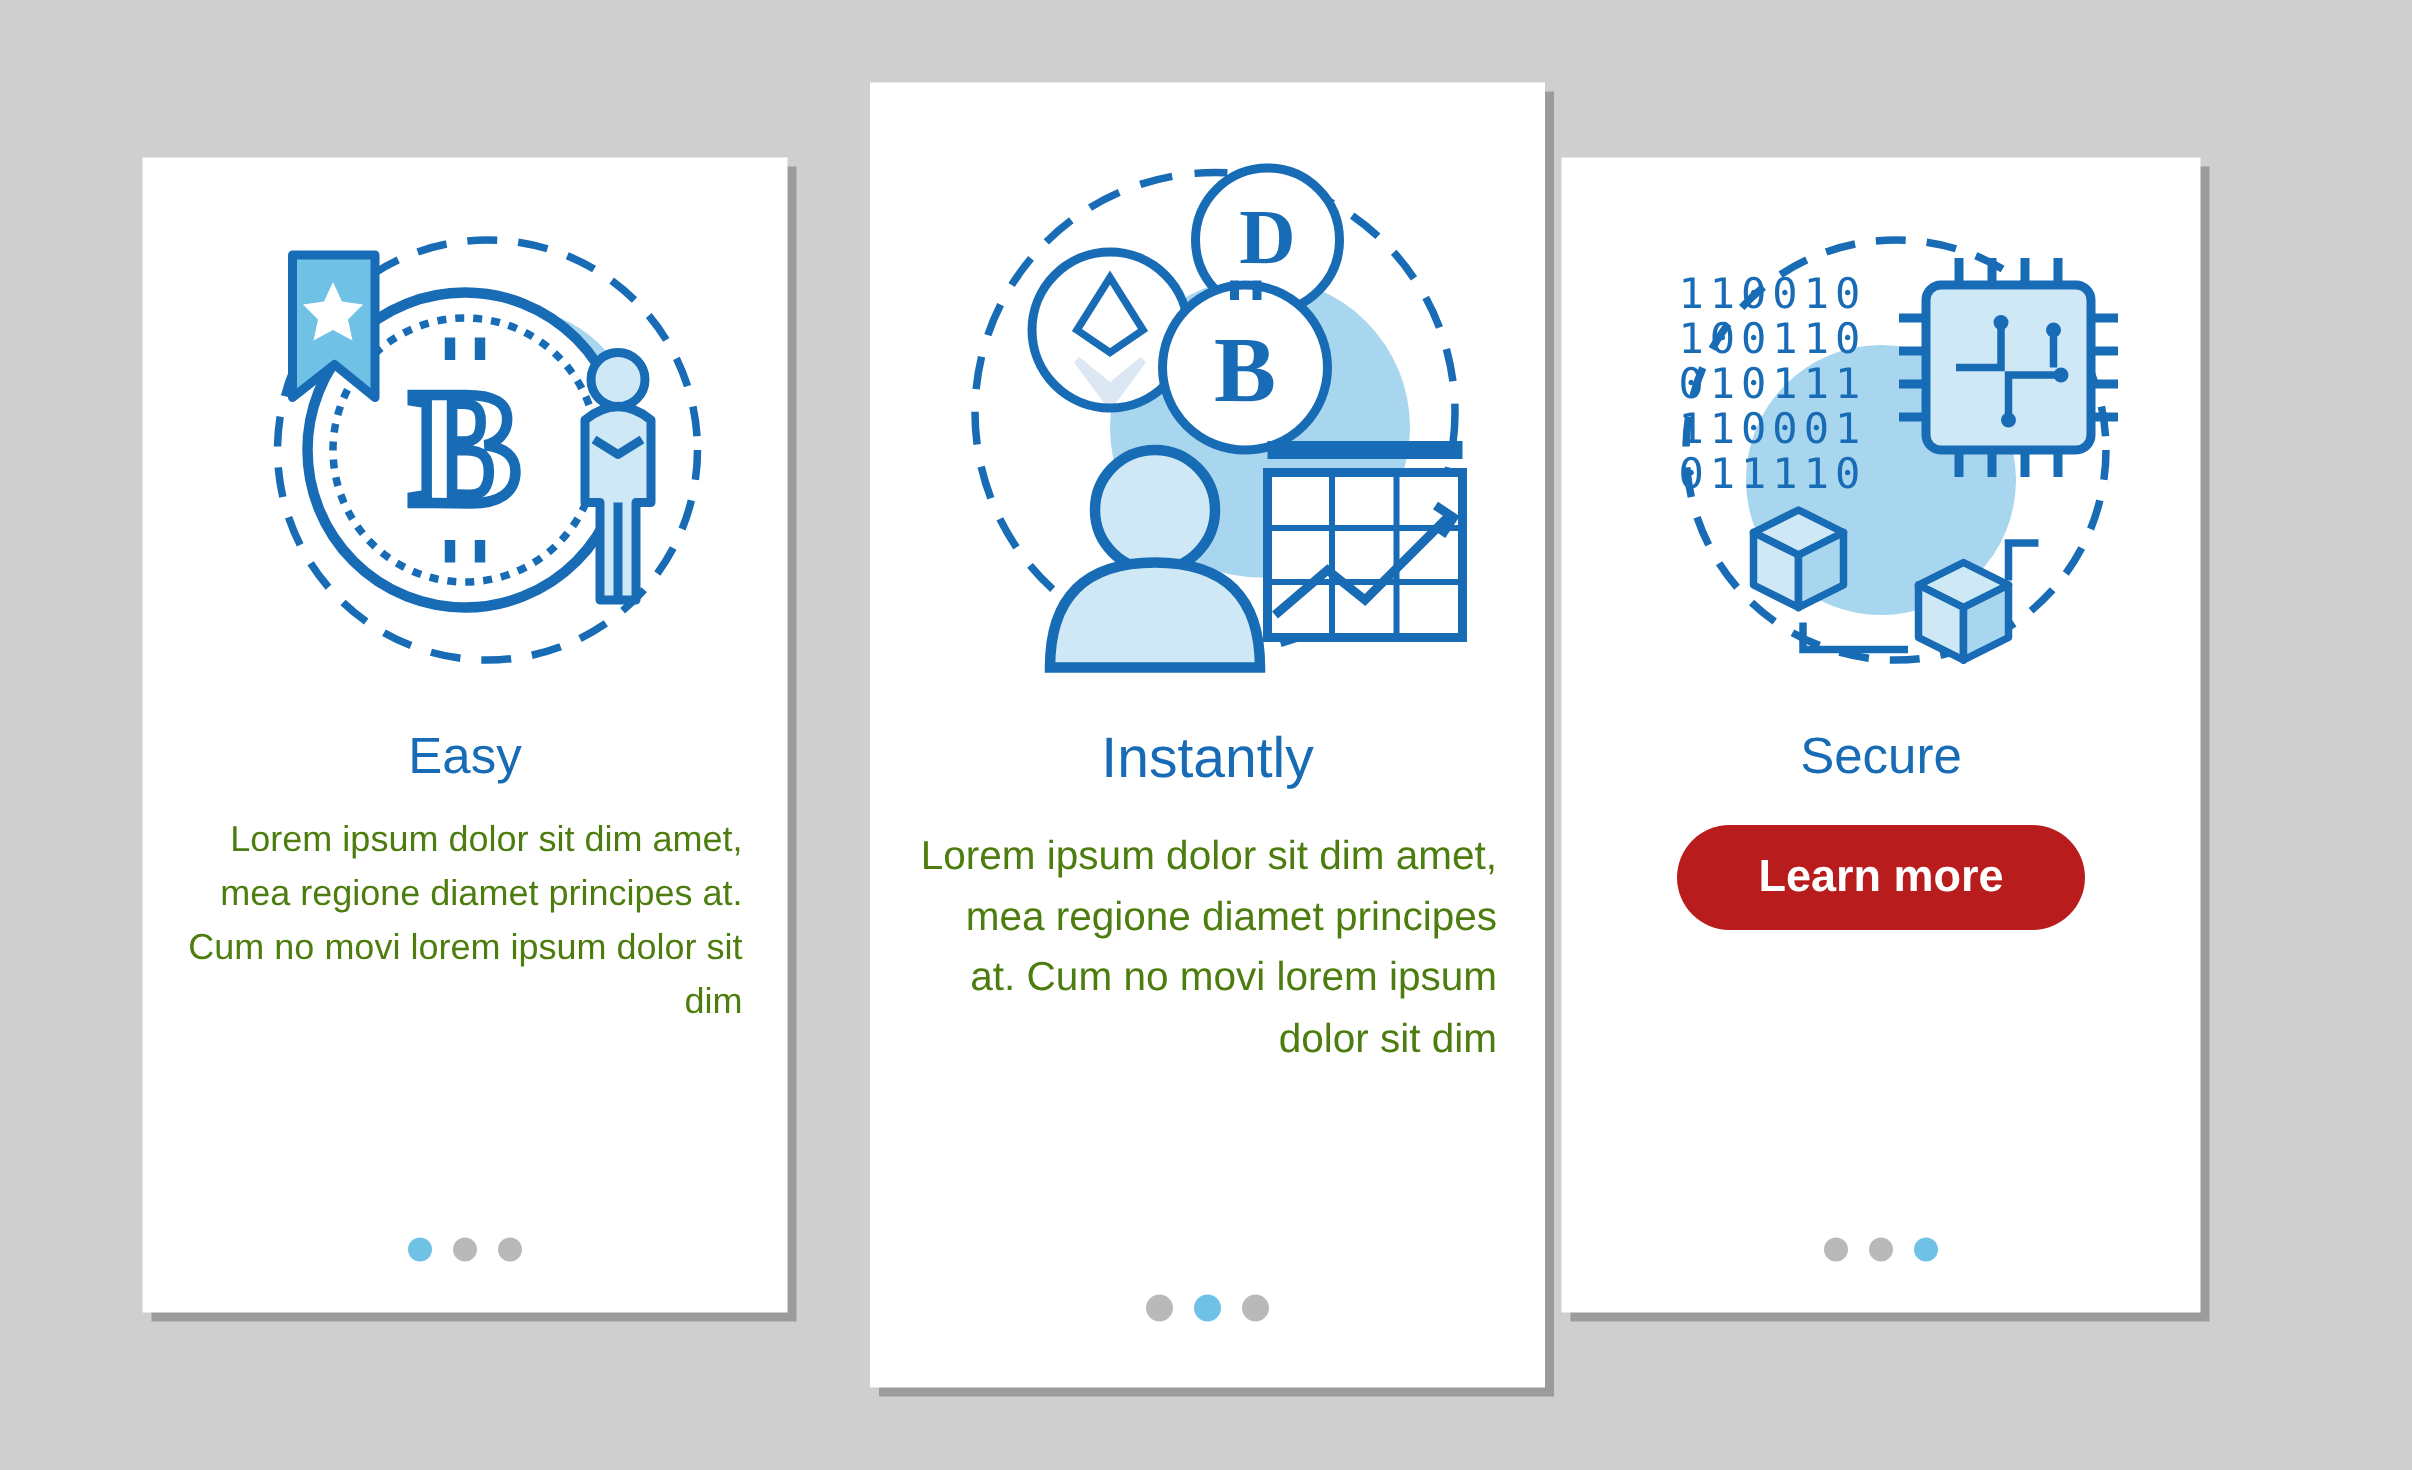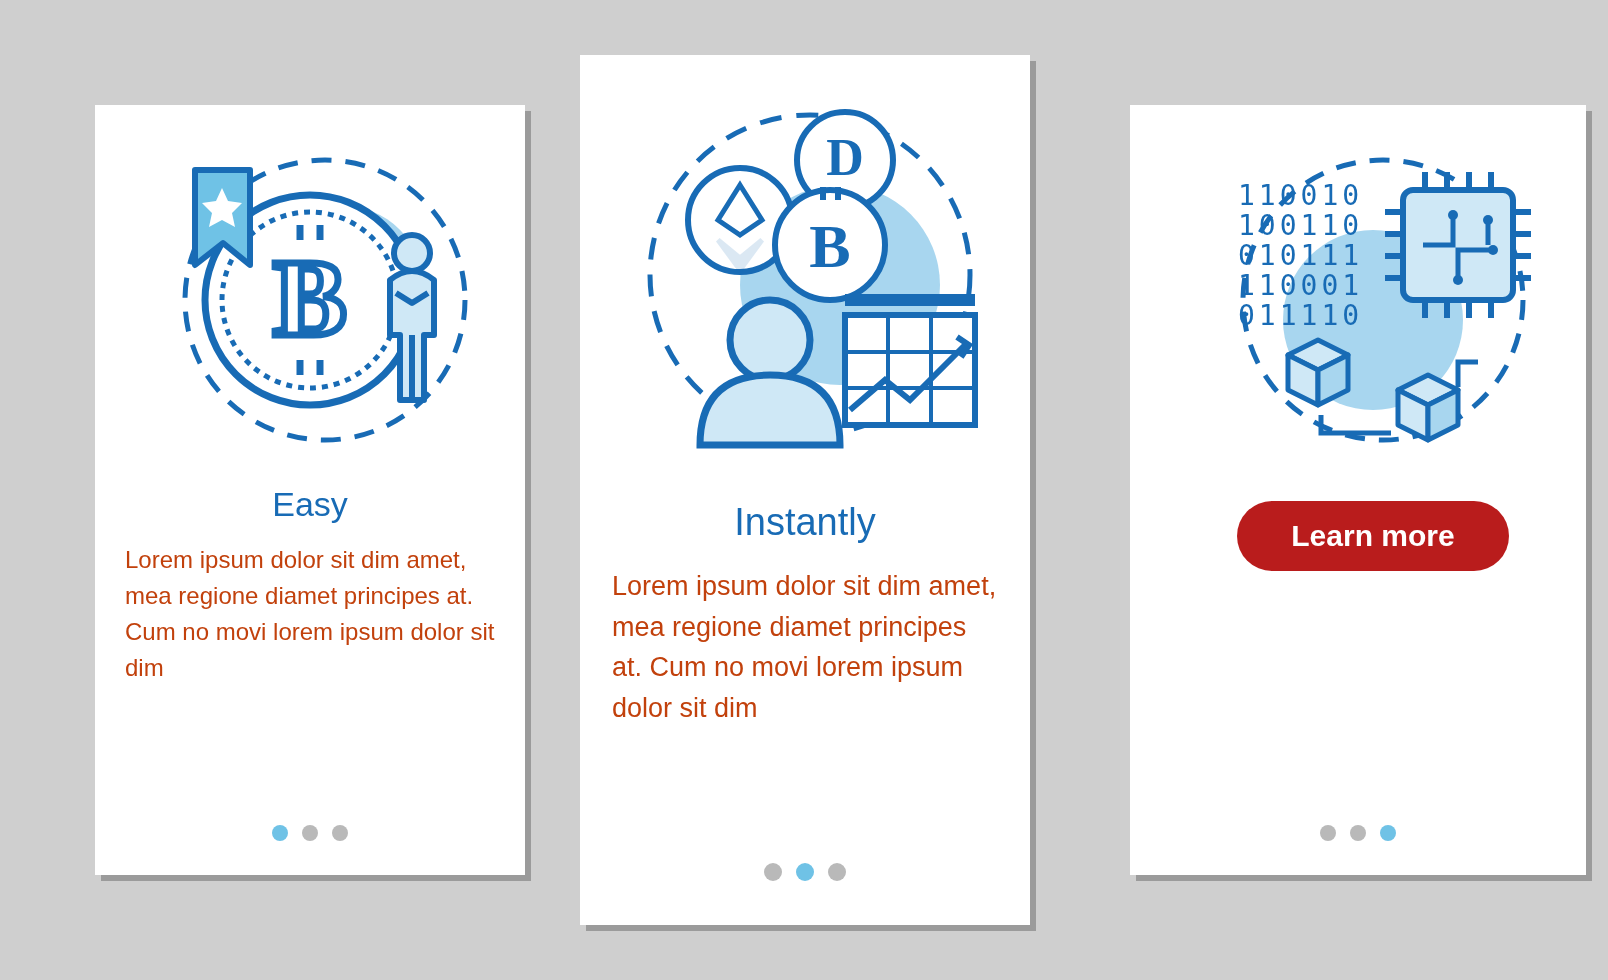--- a/index.html
+++ b/index.html
@@ -1,28 +1,28 @@
 <!DOCTYPE html>
 <html><head>
 <meta charset="utf-8">
 <style>
   html,body{margin:0;padding:0;width:1608px;height:980px;background:#cfcfcf;font-family:Arial,Helvetica,sans-serif;}
   .stage{position:relative;width:1608px;height:980px;}
   .card{position:absolute;background:#fff;box-shadow:6px 6px 0 rgba(0,0,0,0.25);}
   .card.c1{left:95px;top:105px;width:430px;height:770px;}
   .card.c2{left:580px;top:55px;width:450px;height:870px;}
-  .card.c3{left:1130px;top:105px;width:426px;height:770px;padding-left:30px;}
+  .card.c3{left:1041px;top:105px;width:426px;height:770px;}
   .illus{display:flex;align-items:center;justify-content:center;}
   .c1 .illus{height:350px;padding-top:20px;}
   .c2 .illus{height:400px;padding-top:20px;}
   .c3 .illus{height:350px;padding-top:20px;}
   .title{text-align:center;font-weight:400;color:#186bb5;}
   .c1 .title,.c3 .title{font-size:34px;margin-top:10px;}
-  .c2 .title{font-size:38px;margin-top:26px;}
-  .body{color:#c2410c;text-align:left;line-height:1.5;}
+  .c2 .title{font-size:38px;margin-top:10px;}
+  .body{color:#4d7c0f;text-align:right;line-height:1.5;}
   .c1 .body,.c3 .body{font-size:24px;padding:18px 30px 0;}
   .c2 .body{font-size:27px;padding:22px 32px 0;}
   .btn{display:block;margin:26px auto 0;background:#b91c1c;color:#fff;border:none;border-radius:40px;font-size:30px;font-weight:600;padding:18px 54px;cursor:pointer;}
   .dots{position:absolute;left:0;right:0;display:flex;justify-content:center;gap:14px;}
   .c1 .dots{bottom:34px;}
   .c2 .dots{bottom:44px;}
   .c3 .dots{bottom:34px;}
   .dot{width:16px;height:16px;border-radius:50%;background:#b9b9b9;}
   .dot.active{background:#6fc2e6;}
   .c2 .dot{width:18px;height:18px;}
@@ -167,20 +167,21 @@
           <g transform="translate(195,240)">
             <path d="M0 15 l30 -15 l30 15 l-30 15 z"></path>
             <path d="M0 15 v35 l30 15 v-35 z"></path>
             <path d="M60 15 v35 l-30 15 v-35 z" fill="#a8d6ef"></path>
           </g>
         </g>
         <path d="M118 280 v18 h70" fill="none" stroke="#186bb5" stroke-width="5"></path>
         <path d="M255 252 v-25 h20" fill="none" stroke="#186bb5" stroke-width="5"></path>
       </svg>
     </div>
+    <div class="title">Secure</div>
     <button class="btn">Learn more</button>
     <div class="dots">
       <span class="dot"></span>
       <span class="dot"></span>
       <span class="dot active"></span>
     </div>
   </div>
 
 </div>
 

